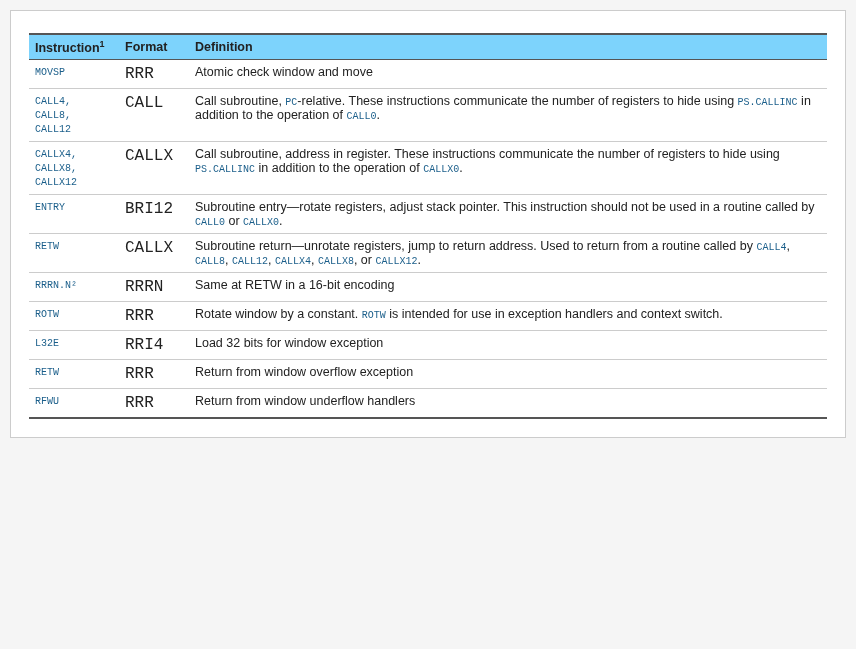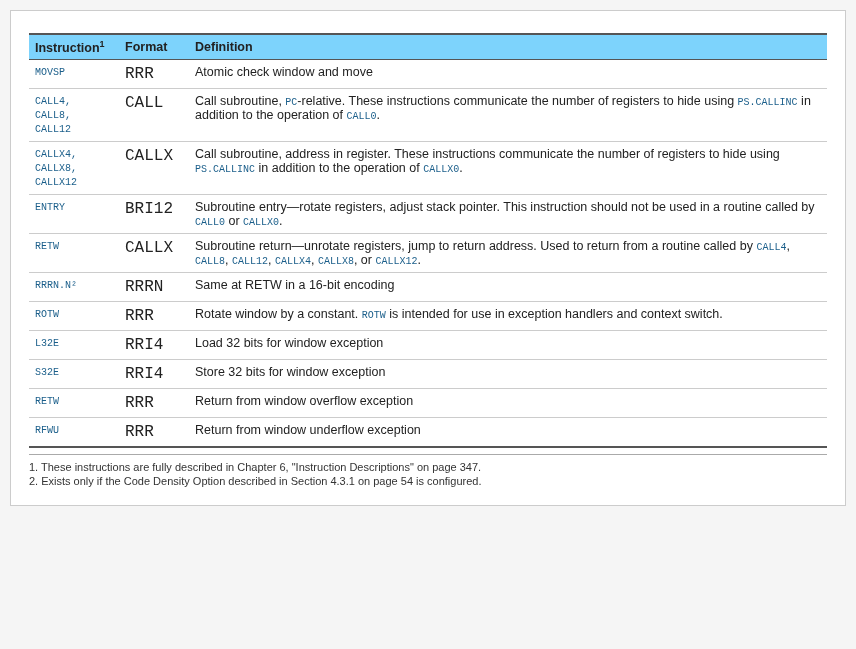--- a/index.html
+++ b/index.html
@@ -134,34 +134,25 @@
           <td class="col-instruction"><span class="code" style="color: rgb(26, 94, 138);">ROTW</span></td>
           <td class="col-format">RRR</td>
           <td class="col-definition">Rotate window by a constant. <span class="code">ROTW</span> is intended for use in exception handlers and context switch.</td>
         </tr>
         <tr>
           <td class="col-instruction"><span class="code" style="color: rgb(26, 94, 138);">L32E</span></td>
           <td class="col-format">RRI4</td>
           <td class="col-definition">Load 32 bits for window exception</td>
         </tr>
         <tr>
-          <td class="col-instruction"><span class="code" style="color: rgb(26, 94, 138);">S32E</span></td>
-          <td class="col-format">RRI4</td>
-          <td class="col-definition">Store 32 bits for window exception</td>
-        </tr>
-        <tr>
           <td class="col-instruction"><span class="code" style="color: rgb(26, 94, 138);">RETW</span></td>
           <td class="col-format">RRR</td>
           <td class="col-definition">Return from window overflow exception</td>
         </tr>
         <tr>
           <td class="col-instruction"><span class="code" style="color: rgb(26, 94, 138);">RFWU</span></td>
           <td class="col-format">RRR</td>
-          <td class="col-definition">Return from window underflow exception</td>
+          <td class="col-definition">Return from window underflow handlers</td>
         </tr>
       </tbody>
   </table>
-  <div class="footnotes">
-    <p>1.   These instructions are fully described in Chapter 6, "Instruction Descriptions" on page 347.</p>
-    <p>2.   Exists only if the Code Density Option described in Section 4.3.1 on page 54 is configured.</p>
-  </div>
   <div class="watermark"></div>
 </div>
 
 </body></html>

